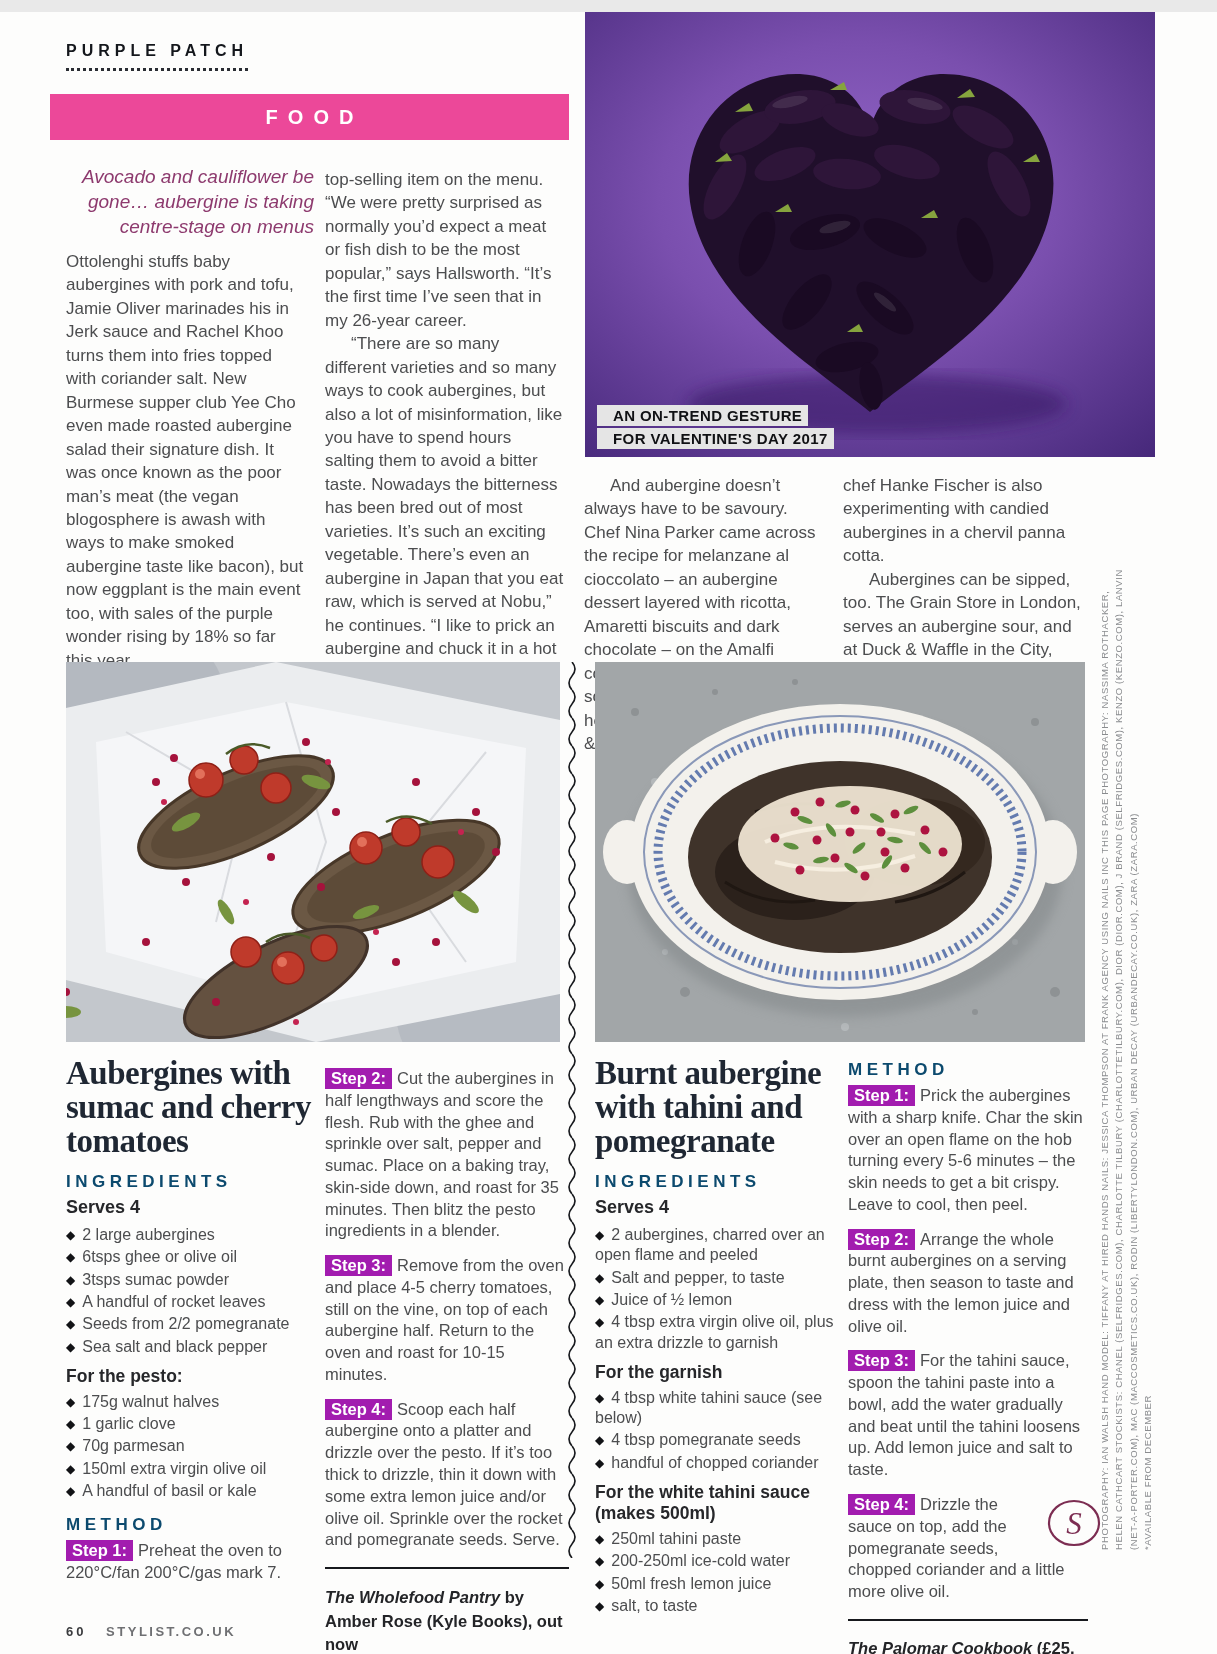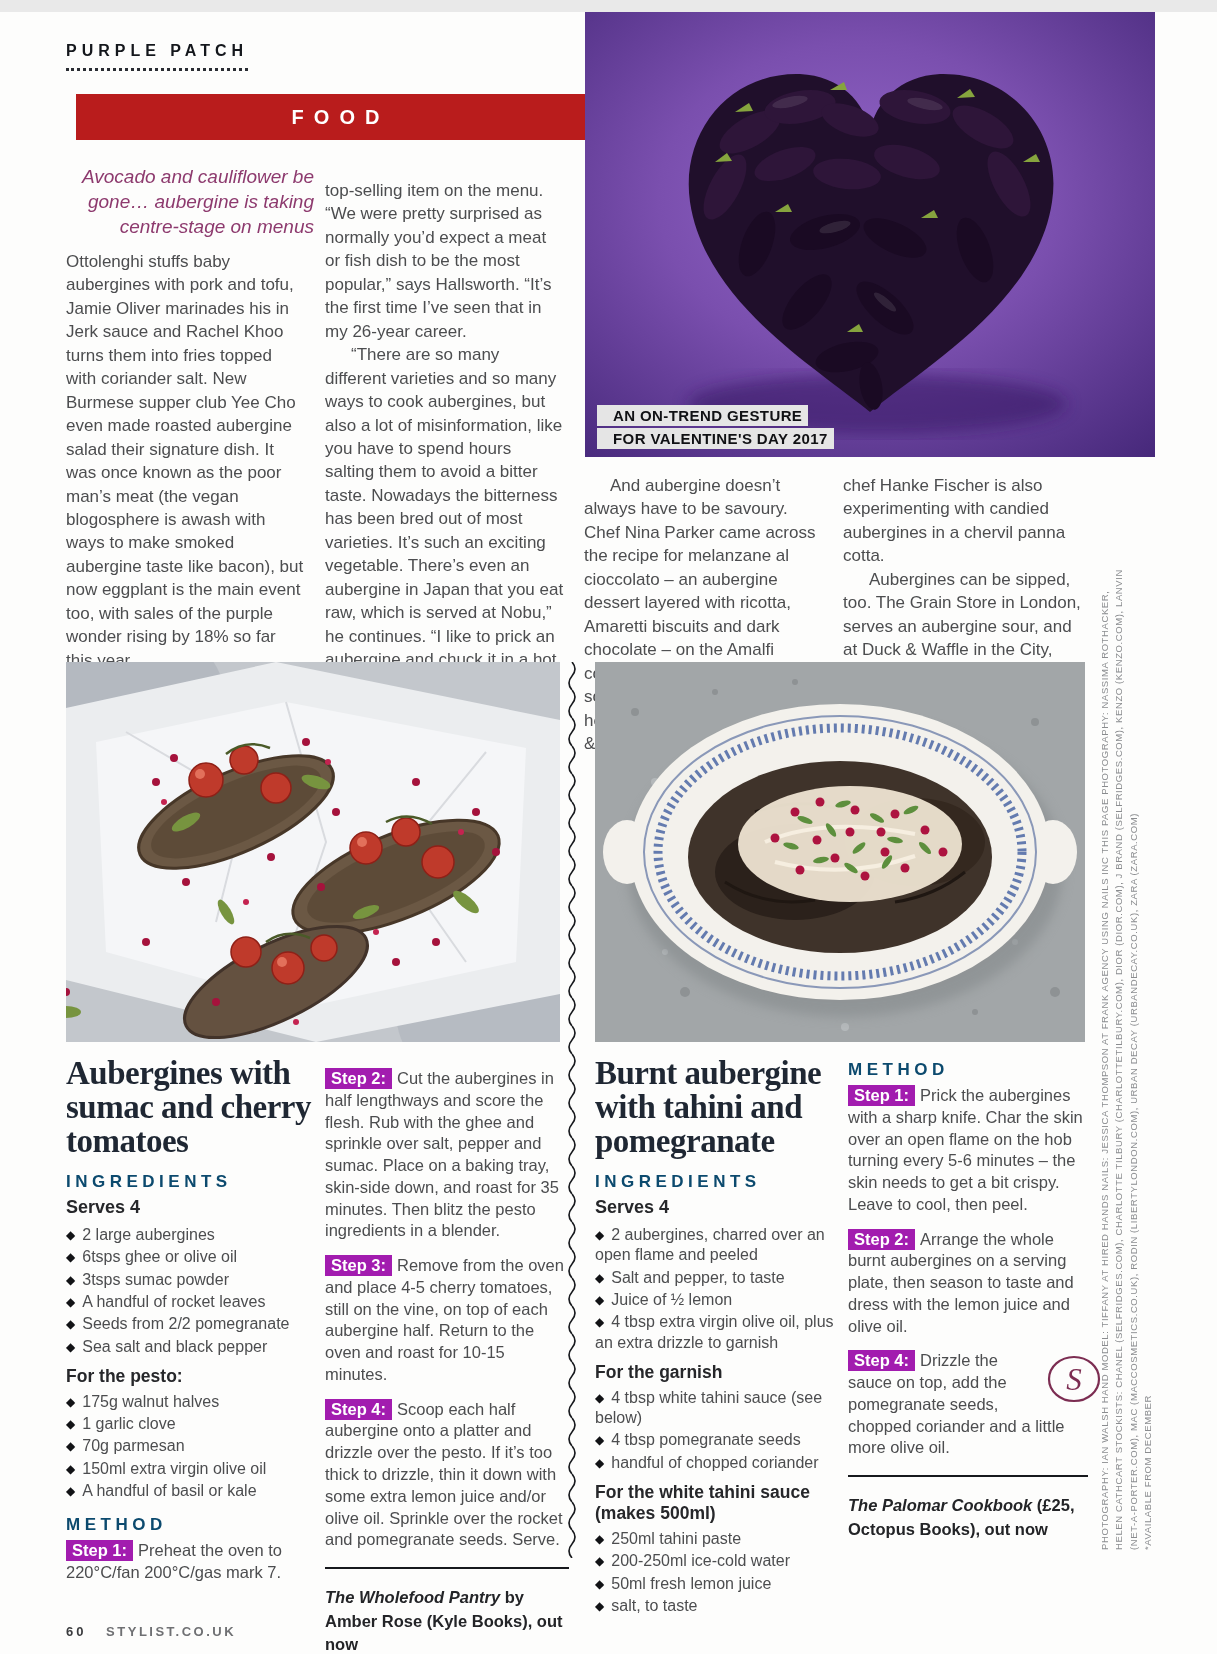--- a/index.html
+++ b/index.html
@@ -6,39 +6,39 @@
   .page{position:relative;width:1217px;height:1654px;margin:12px auto;background:#fdfdfc;
         font-family:"Liberation Sans",sans-serif;overflow:hidden;}
   .abs{position:absolute;}
 
   
   .kicker{left:66px;top:30px;}
   .kicker span{display:inline-block;font-weight:bold;font-size:16px;letter-spacing:5px;
     color:#14171c;border-bottom:3px dotted #2a2d33;padding-bottom:8px;}
 
   
-  .banner{left:76px;top:82px;width:519px;height:46px;background:#b91c1c;
+  .banner{left:50px;top:82px;width:519px;height:46px;background:#ec4899;
     display:flex;align-items:center;justify-content:center;}
   .banner span{color:#fff;font-weight:bold;font-size:20px;letter-spacing:10px;text-indent:10px;}
 
   
   .hero{left:585px;top:0;width:570px;height:445px;}
   .hero svg{display:block;}
   .hero-caption{position:absolute;left:12px;bottom:8px;}
   .chip{display:table;background:#e5e5e5;color:#101114;font-weight:bold;font-size:15px;
     letter-spacing:.4px;padding:2px 6px 2px 16px;margin-top:2px;white-space:nowrap;}
 
   
   .intro{left:66px;top:152px;width:248px;font-style:italic;font-size:19px;line-height:1.32;
     color:#8d3a6e;text-align:right;}
   .bodycol{width:240px;font-size:17px;line-height:1.38;color:#4c4d4f;}
   .bodycol p{margin:0;}
   .bodycol p.ind{text-indent:26px;}
   .col1{left:66px;top:238px;}
-  .col2{left:325px;top:167px;}
+  .col2{left:325px;top:156px;}
   .col3{left:584px;top:462px;}
   .col4{left:843px;top:462px;}
 
   
   .photo1{left:66px;top:650px;}
   .photo2{left:595px;top:650px;}
   .wave{left:564px;top:650px;}
 
   
   .rcol{width:246px;}
@@ -403,20 +403,23 @@
 
   <div class="abs rcol rcolD">
     <div class="shead first">METHOD</div>
     <p class="step">
       <span class="badge">Step 1:</span><span>Prick the aubergines with a sharp knife. Char the skin over an open flame on the hob turning every 5-6 minutes – the skin needs to get a bit crispy. Leave to cool, then peel.</span>
     </p>
     <p class="step">
       <span class="badge">Step 2:</span><span>Arrange the whole burnt aubergines on a serving plate, then season to taste and dress with the lemon juice and olive oil.</span>
     </p>
     <p class="step">
+      <span class="badge">Step 3:</span><span>For the tahini sauce, spoon the tahini paste into a bowl, add the water gradually and beat until the tahini loosens up. Add lemon juice and salt to taste.</span>
+    </p>
+    <p class="step">
       <span class="slogo">
         <svg width="56" height="50" viewBox="0 0 56 50">
           <ellipse cx="28" cy="25" rx="25" ry="22" fill="none" stroke="#7c2d52" stroke-width="2.2"></ellipse>
           <text x="28" y="36" text-anchor="middle" font-family="Liberation Serif, serif" font-style="italic" font-size="31" fill="#7c2d52">S</text>
         </svg>
       </span>
       <span class="badge">Step 4:</span><span>Drizzle the sauce on top, add the pomegranate seeds, chopped coriander and a little more olive oil.</span>
     </p>
     <hr class="rule">
     <p class="book">

